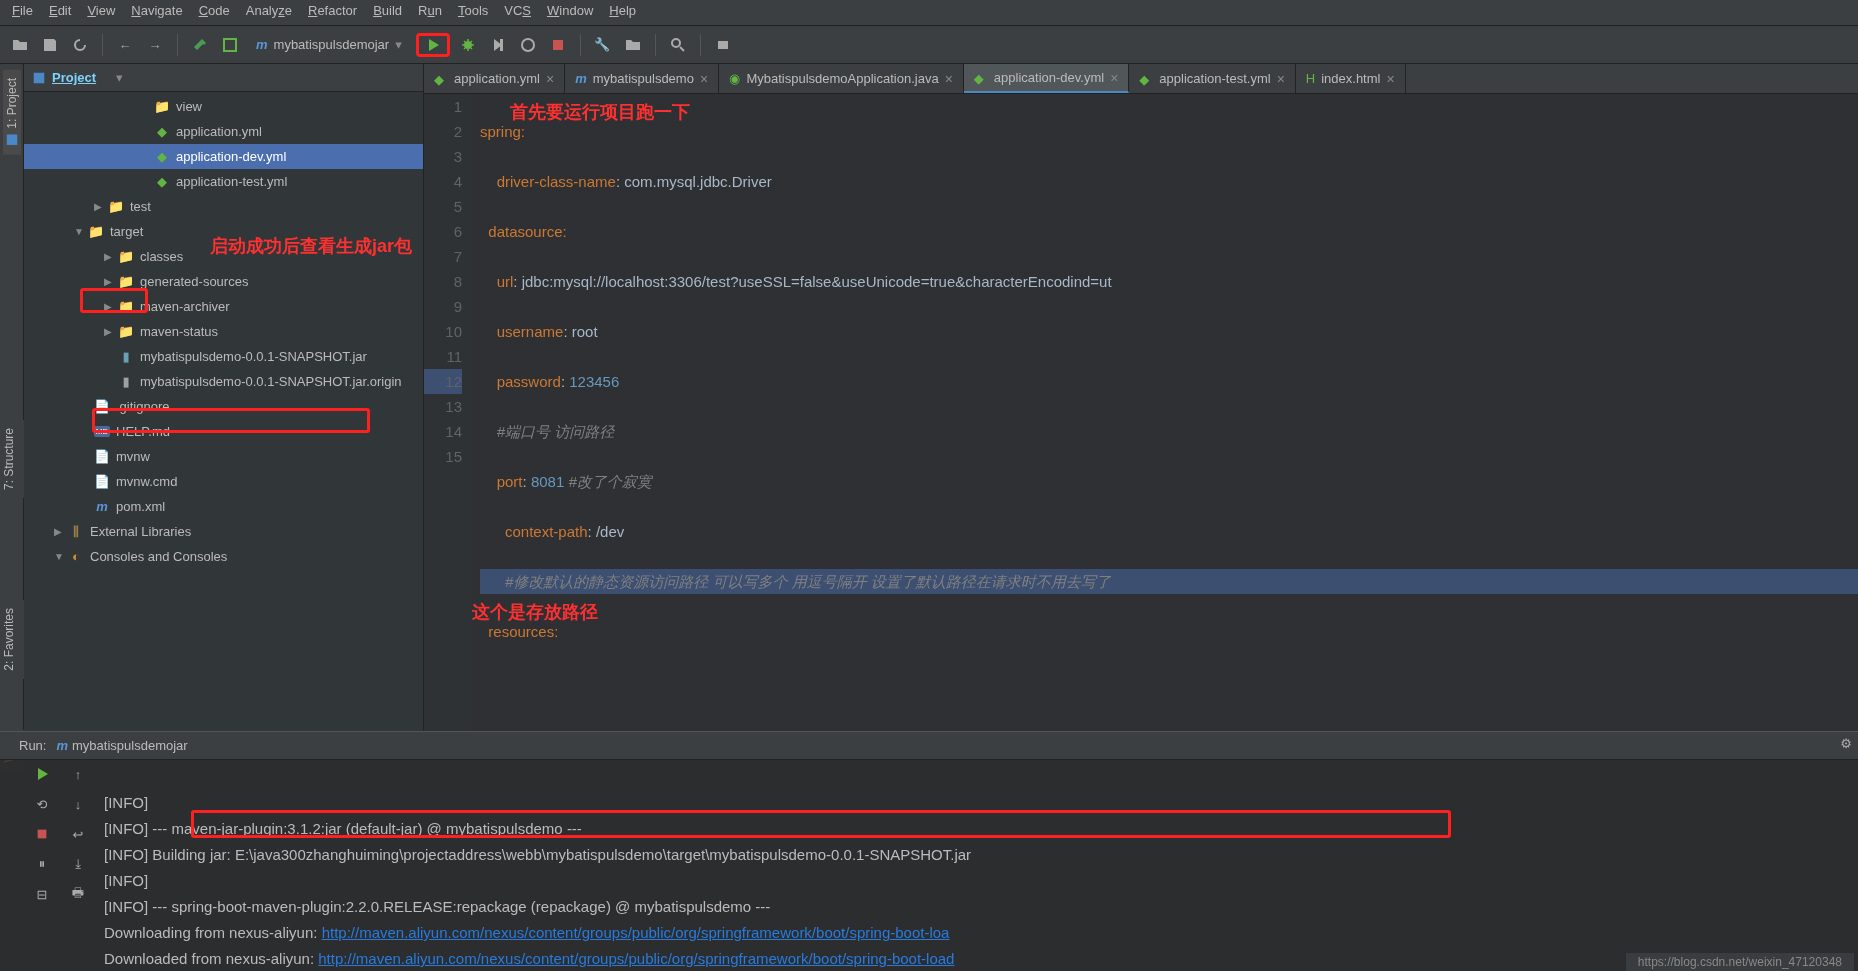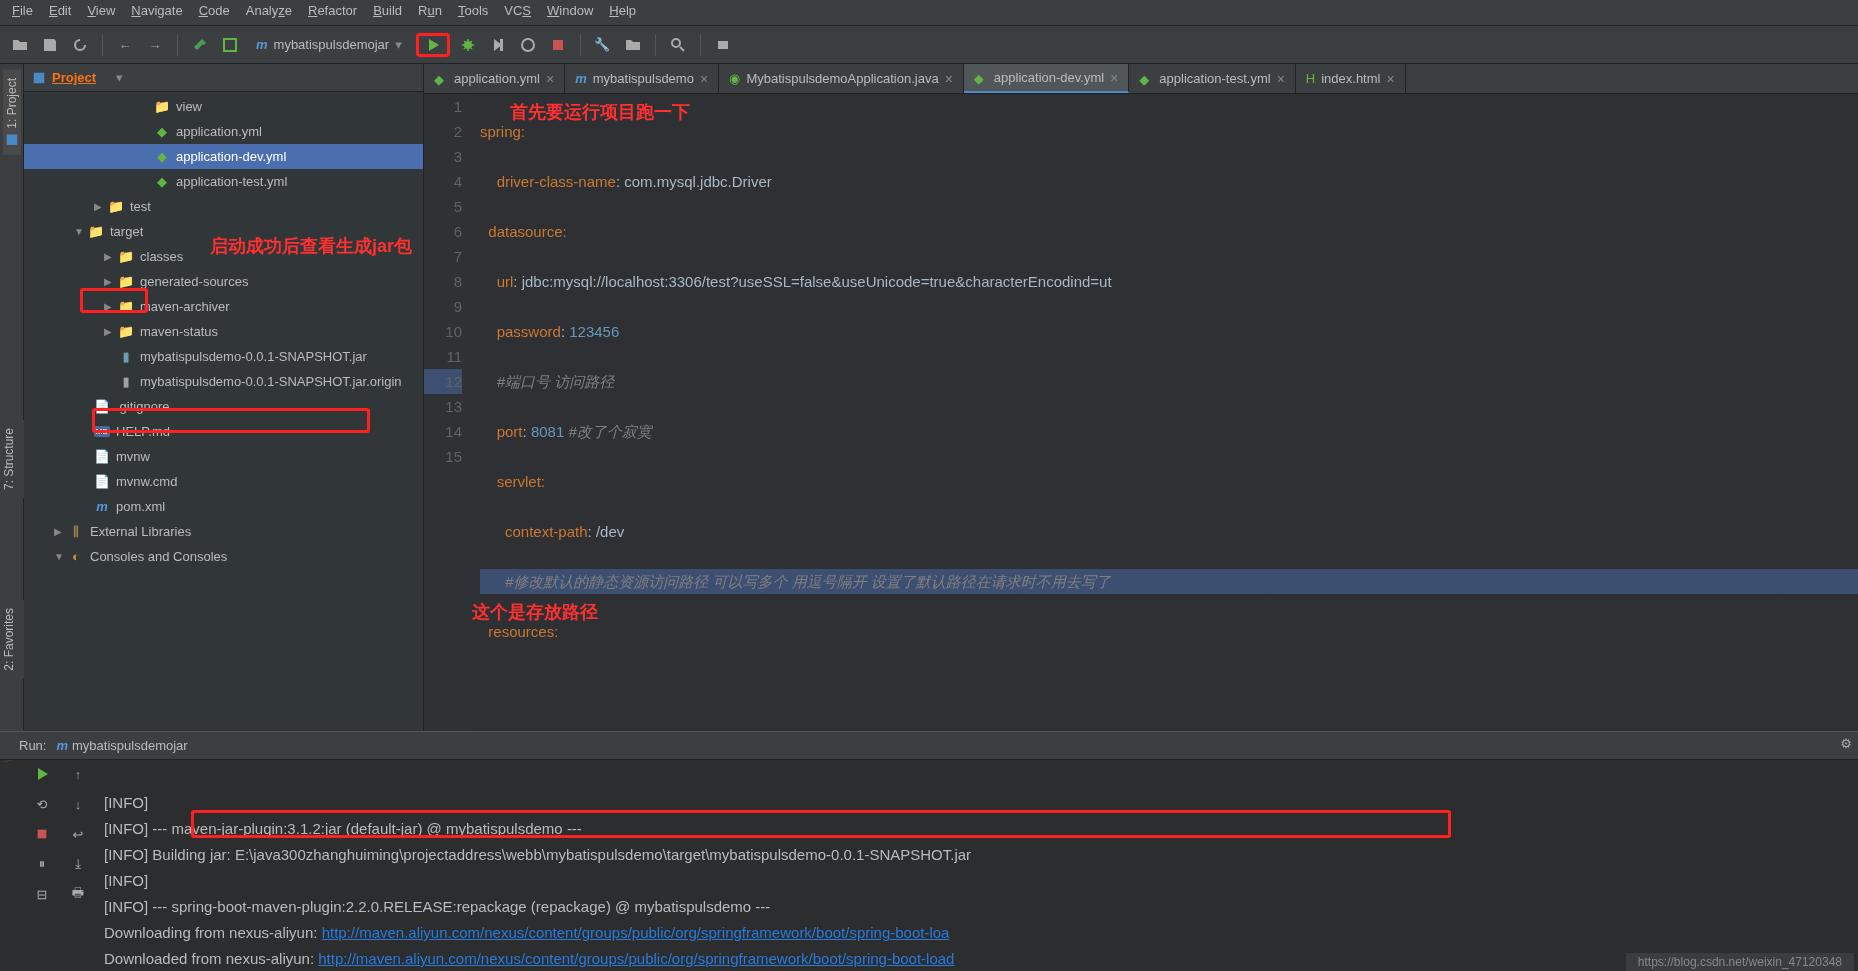--- a/index.html
+++ b/index.html
@@ -24,21 +24,21 @@
 
 .main-area { display: flex; height: calc(100% - 26px - 38px - 240px); }
 
 .left-gutter { width: 24px; background: #3c3f41; border-right: 1px solid #222; display: flex; flex-direction: column; align-items: center; padding-top: 6px; gap: 4px; }
 .vtab { writing-mode: vertical-rl; transform: rotate(180deg); padding: 8px 2px; font-size: 12px; color: #bbb; cursor: pointer; display: flex; align-items: center; gap: 4px; }
 .vtab.active { background: #4a4a4a; }
 .vtab-icon { width: 14px; height: 14px; }
 
 .project-panel { width: 400px; background: rgba(50,53,55,0.75); border-right: 1px solid #222; display: flex; flex-direction: column; }
 .project-header { display: flex; align-items: center; height: 28px; padding: 0 8px; background: #3c3f41; border-bottom: 1px solid #222; }
-.project-header .title { font-weight: bold; color: #f97316; margin-right: 20px; text-decoration: underline; }
+.project-header .title { font-weight: bold; color: #7dd3fc; margin-right: 20px; text-decoration: underline; }
 .project-header .dd { color: #888; }
 
 .tree { flex: 1; overflow-y: auto; padding: 2px 0; font-size: 13px; }
 .tree-row { display: flex; align-items: center; height: 25px; padding-left: 8px; color: #bbb; cursor: pointer; white-space: nowrap; }
 .tree-row.selected { background: #4b6eaf; color: #fff; }
 .tree-row .arrow { width: 14px; color: #888; font-size: 10px; }
 .tree-row .icon { width: 16px; height: 16px; margin-right: 6px; display: inline-flex; align-items: center; justify-content: center; }
 .folder-icon { color: #b08850; }
 .yml-icon { color: #62b543; }
 .file-icon { color: #a0a0a0; }
@@ -351,24 +351,24 @@
           <div class="ln" style="background:rgba(75,110,175,0.5)">12</div>
           <div class="ln">13</div>
           <div class="ln">14</div>
           <div class="ln">15</div>
       </div>
       <div class="code">
 <div class="line"><span class="key">spring:</span></div>
 <div class="line"><span class="key">    driver-class-name</span><span class="p">: </span><span class="p">com.mysql.jdbc.Driver</span></div>
 <div class="line"><span class="key">  datasource:</span></div>
 <div class="line"><span class="key">    url</span><span class="p">: </span><span class="p">jdbc:mysql://localhost:3306/test?useSSL=false&amp;useUnicode=true&amp;characterEncodind=ut</span></div>
+<div class="line"><span class="key">    username</span><span class="p">: </span><span class="p">root</span></div>
 <div class="line"><span class="key">    password</span><span class="p">: </span><span class="n">123456</span></div>
 <div class="line"><span class="c">    #端口号 访问路径</span></div>
 <div class="line"><span class="key">    port</span><span class="p">: </span><span class="n">8081</span> <span class="c">#改了个寂寞</span></div>
-<div class="line"><span class="key">    servlet:</span></div>
 <div class="line"><span class="key">      context-path</span><span class="p">: </span><span class="p">/dev</span></div>
 <div class="line breakpoint"><span class="c">      #修改默认的静态资源访问路径 可以写多个 用逗号隔开 设置了默认路径在请求时不用去写了</span></div>
 <div class="line"><span class="key">  resources:</span></div>
 
 
       </div>
     </div>
   </div>
 </div>
 

